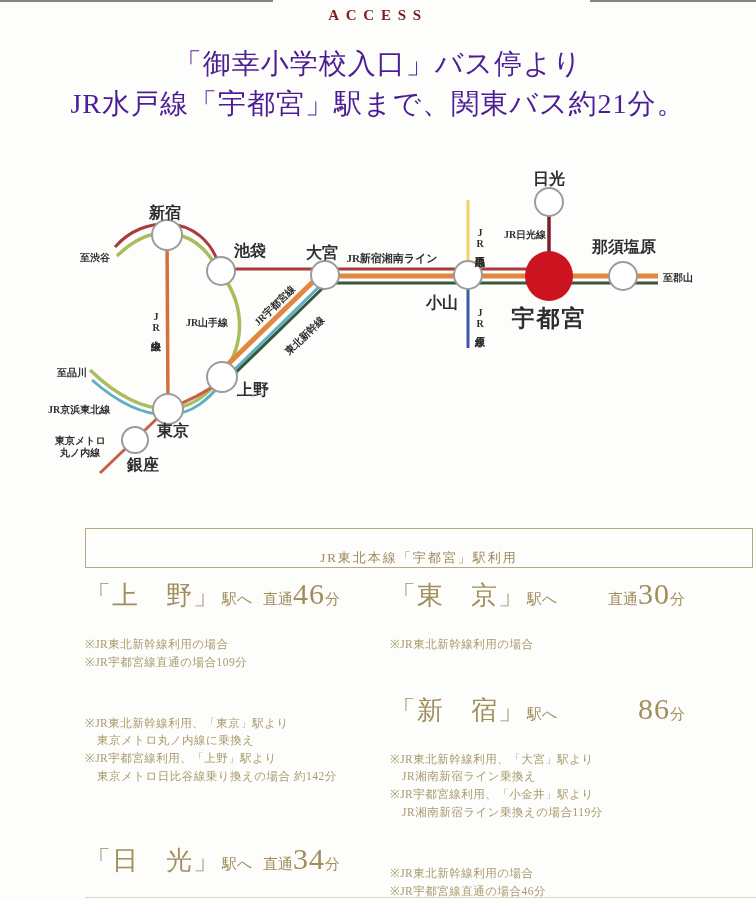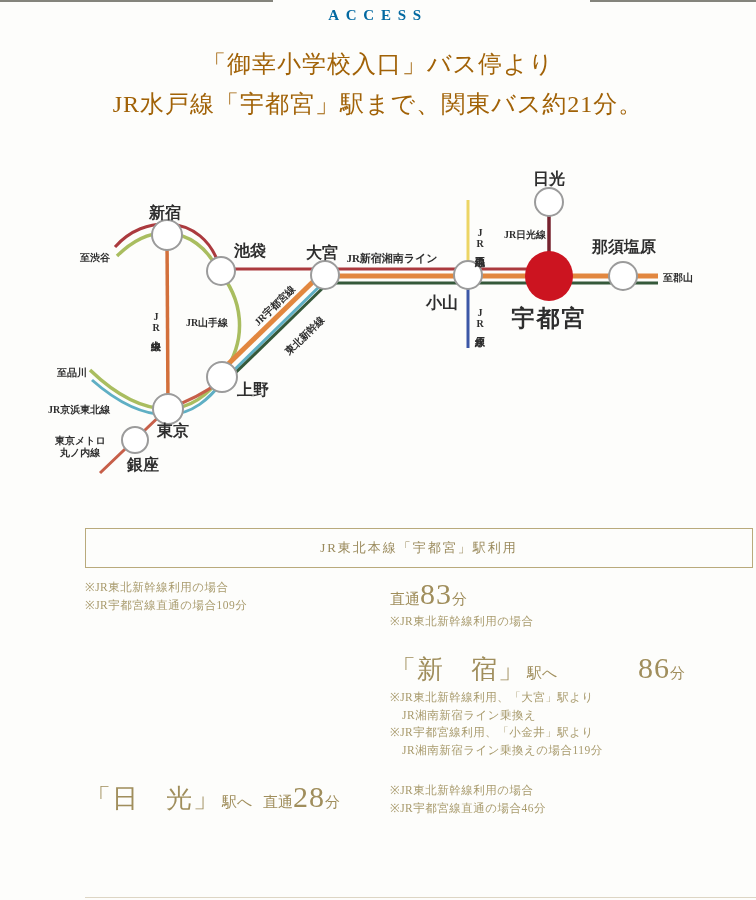--- a/index.html
+++ b/index.html
@@ -8,55 +8,55 @@
     background:#fdfdfb;
     font-family:"Liberation Serif","DejaVu Serif",serif;
   }
   .top-line{position:absolute;top:0;height:2px;background:#84847c;}
   .top-line.left{left:0;width:273px;}
   .top-line.right{left:590px;right:0;}
   .bottom-line{position:absolute;bottom:2px;left:85px;right:0;height:1px;background:#ddd5c4;}
 
   .access-label{
     position:absolute;top:7px;left:0;right:0;text-align:center;
-    font-size:15px;font-weight:600;letter-spacing:0.45em;color:#0369a1;
+    font-size:15px;font-weight:600;letter-spacing:0.45em;color:#7f1d1d;
   }
   .main-title{
     position:absolute;top:44px;left:0;right:0;text-align:center;
-    color:#a16207;font-size:24px;line-height:40px;letter-spacing:1px;
+    color:#4c1d95;font-size:28px;line-height:40px;letter-spacing:1px;
   }
 
   .diagram{position:absolute;top:140px;left:0;width:756px;height:380px;}
   .diagram text{font-family:"Liberation Serif","DejaVu Serif",serif;fill:#2e2e2e;}
   .st-label{font-size:16px;font-weight:700;}
   .st-label-sm{font-size:10px;font-weight:600;fill:#333;}
   .ln-label{font-size:10px;font-weight:600;fill:#333;}
   .ln-label-md{font-size:11px;font-weight:700;fill:#2e2e2e;}
   .vtext{writing-mode:vertical-rl;text-orientation:upright;}
   .utsunomiya-label{font-size:23px;font-weight:700;fill:#c1272d;letter-spacing:2px;}
 
   .table-header{
     position:absolute;top:528px;left:85px;width:666px;height:38px;
-    border:1px solid #b9aa7c;display:flex;align-items:center;justify-content:center;
+    border:1px solid #b9aa7c;display:flex;align-items:flex-end;justify-content:center;
     color:#9a8a5c;font-size:13px;letter-spacing:2px;
   }
 
   .entries{
     position:absolute;top:577px;left:85px;width:600px;
     display:grid;grid-template-columns:255px 295px;column-gap:50px;row-gap:20px;
   }
   .entry{color:#a08e5c;}
   .entry-title{display:flex;align-items:baseline;justify-content:space-between;}
   .entry-name{font-size:26px;letter-spacing:1px;white-space:nowrap;}
   .entry-suffix{font-size:15px;margin-left:2px;}
   .entry-time{white-space:nowrap;}
   .time-prefix,.time-unit{font-size:15px;}
   .time-value{font-size:30px;letter-spacing:1px;}
   .entry-notes{
-    margin-top:2px;font-size:11.5px;line-height:1.55;color:#a89a6c;
+    margin-top:23px;font-size:11.5px;line-height:1.55;color:#a89a6c;
     white-space:pre-line;letter-spacing:0.5px;
   }
 </style>
 </head>
 <body>
 
 <div class="top-line left"></div>
 <div class="top-line right"></div>
 
 <div class="access-label">ACCESS</div>
@@ -119,49 +119,58 @@
   <text class="ln-label" x="525" y="98" text-anchor="middle">JR日光線</text>
 </svg>
 
 <div class="table-header">
   <span>JR東北本線「宇都宮」駅利用</span>
 </div>
 
 <div class="entries">
 
   <div class="entry">
+    <div class="entry-title">
+      <span><span class="entry-name">「上　野」</span><span class="entry-suffix">駅へ</span></span>
+      <span class="entry-time"><span class="time-prefix">直通</span><span class="time-value">46</span><span class="time-unit">分</span></span>
+    </div>
     <div class="entry-notes">※JR東北新幹線利用の場合
 ※JR宇都宮線直通の場合109分</div>
   </div>
 
   <div class="entry">
     <div class="entry-title">
-      <span class="entry-time"><span class="time-prefix">直通</span><span class="time-value">83</span><span class="time-unit">分</span></span>
+      <span><span class="entry-name">「東　京」</span><span class="entry-suffix">駅へ</span></span>
+      <span class="entry-time"><span class="time-prefix">直通</span><span class="time-value">30</span><span class="time-unit">分</span></span>
     </div>
     <div class="entry-notes">※JR東北新幹線利用の場合</div>
   </div>
 
   <div class="entry">
+    <div class="entry-notes">※JR東北新幹線利用、「東京」駅より
+　東京メトロ丸ノ内線に乗換え
+※JR宇都宮線利用、「上野」駅より
+　東京メトロ日比谷線乗り換えの場合 約142分</div>
   </div>
 
   <div class="entry">
     <div class="entry-title">
       <span><span class="entry-name">「新　宿」</span><span class="entry-suffix">駅へ</span></span>
       <span class="entry-time"><span class="time-prefix"></span><span class="time-value">86</span><span class="time-unit">分</span></span>
     </div>
     <div class="entry-notes">※JR東北新幹線利用、「大宮」駅より
 　JR湘南新宿ライン乗換え
 ※JR宇都宮線利用、「小金井」駅より
 　JR湘南新宿ライン乗換えの場合119分</div>
   </div>
 
   <div class="entry">
     <div class="entry-title">
       <span><span class="entry-name">「日　光」</span><span class="entry-suffix">駅へ</span></span>
-      <span class="entry-time"><span class="time-prefix">直通</span><span class="time-value">28</span><span class="time-unit">分</span></span>
+      <span class="entry-time"><span class="time-prefix">直通</span><span class="time-value">34</span><span class="time-unit">分</span></span>
     </div>
   </div>
 
   <div class="entry">
     <div class="entry-notes">※JR東北新幹線利用の場合
 ※JR宇都宮線直通の場合46分</div>
   </div>
 
 </div>
 

